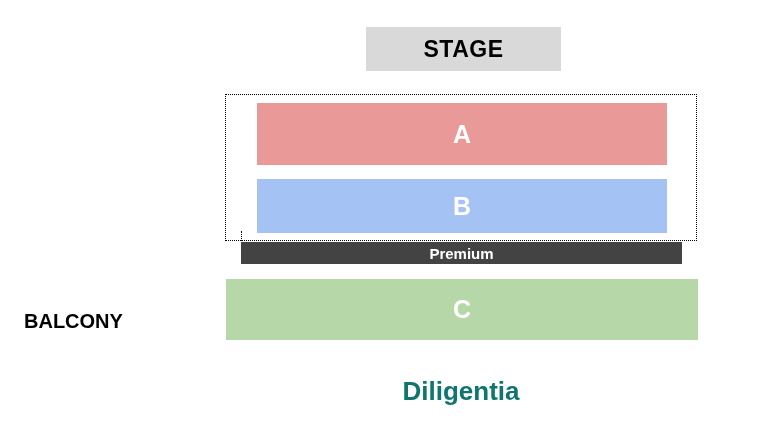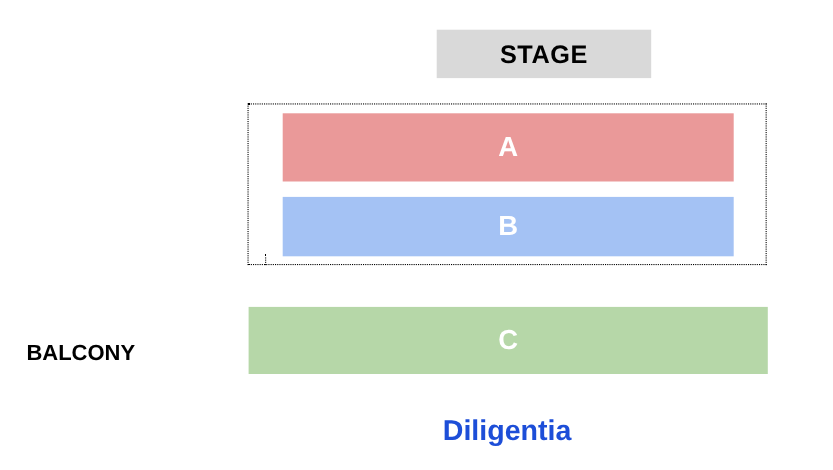--- a/index.html
+++ b/index.html
@@ -62,45 +62,48 @@
   .balcony-label {
     left: 24px; top: 307px;
     font-size: 20px; font-weight: bold; color: #000000;
     line-height: 28px; white-space: nowrap;
   }
 
   .venue-title {
     left: 225px; top: 376px;
     width: 472px;
     text-align: center;
-    font-size: 26px; font-weight: bold; color: #1d4ed8;
+    font-size: 26px; font-weight: bold; color: #0f766e;
     line-height: 30px;
   }
 </style>
 </head>
 <body>
 
 <div id="canvas">
 
-  <div class="abs stage-box" style="background-color: rgb(217, 217, 217); margin-left: 31px;">
+  <div class="abs stage-box" style="background-color: rgb(217, 217, 217);">
     <span class="lbl" style="color: rgb(0, 0, 0);">STAGE</span>
   </div>
 
   <div class="abs floor-outline"></div>
 
   <div class="abs section section-a" style="background-color: rgb(234, 153, 153);">
     <span class="lbl" style="color: rgb(255, 255, 255);">A</span>
   </div>
 
   <div class="abs section section-b" style="background-color: rgb(164, 194, 244);">
     <span class="lbl" style="color: rgb(255, 255, 255);">B</span>
   </div>
 
   <div class="abs premium-notch"></div>
 
+  <div class="abs premium-bar" style="background-color: rgb(67, 67, 67);">
+    <span class="lbl" style="color: rgb(255, 255, 255);">Premium</span>
+  </div>
 
   <div class="abs section section-c" style="background-color: rgb(182, 215, 168);">
     <span class="lbl" style="color: rgb(255, 255, 255);">C</span>
   </div>
 
   <div class="abs balcony-label">BALCONY</div>
 
   <div class="abs venue-title">Diligentia</div>
 
 </div>

